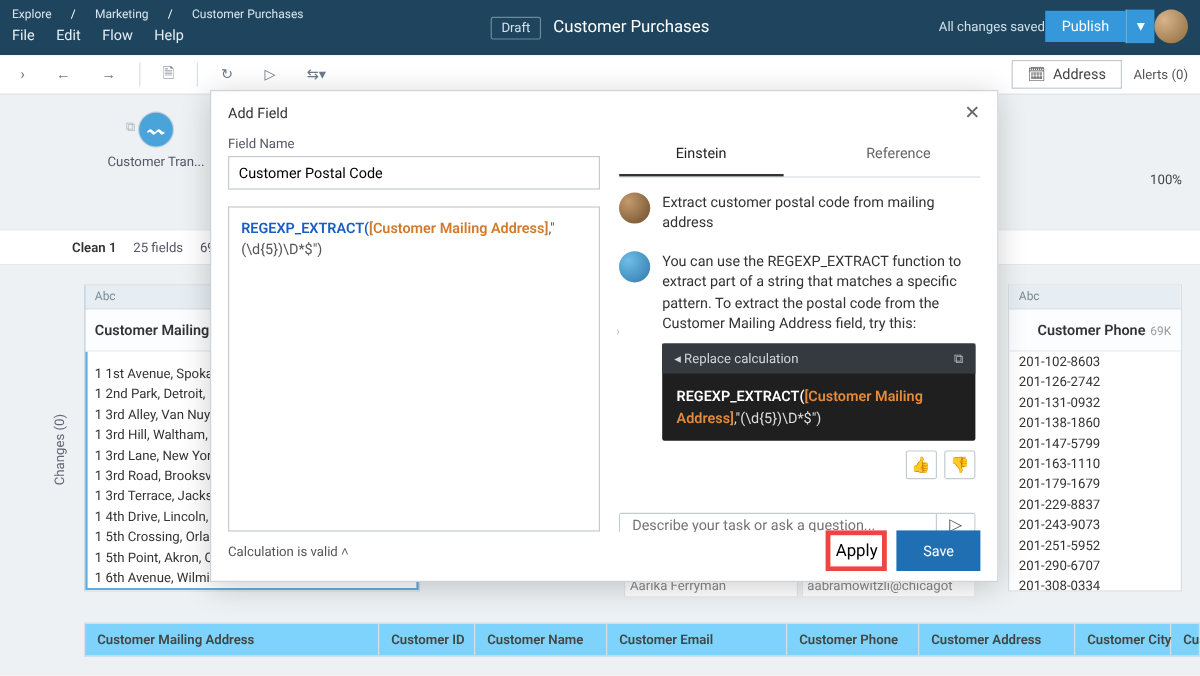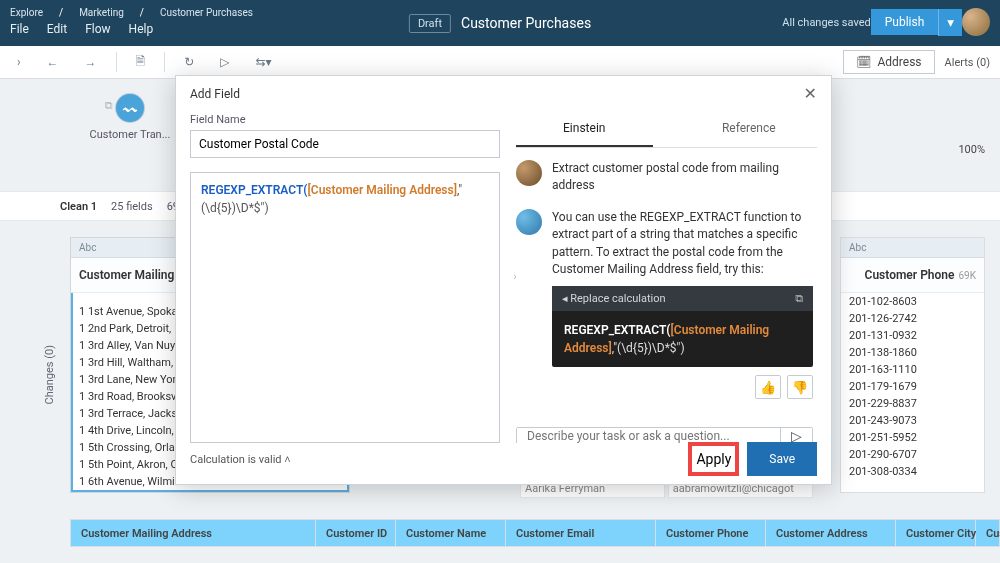--- a/index.html
+++ b/index.html
@@ -223,20 +223,21 @@
   <div class="rightcol">
     <div class="hdr">Abc</div>
     <div class="title">
       <span>Customer Phone</span><span class="cnt">69K</span>
     </div>
     <div id="rightvals">
         <div class="row">201-102-8603</div>
         <div class="row">201-126-2742</div>
         <div class="row">201-131-0932</div>
         <div class="row">201-138-1860</div>
+        <div class="row">201-147-5799</div>
         <div class="row">201-163-1110</div>
         <div class="row">201-179-1679</div>
         <div class="row">201-229-8837</div>
         <div class="row">201-243-9073</div>
         <div class="row">201-251-5952</div>
         <div class="row">201-290-6707</div>
         <div class="row">201-308-0334</div>
       </div>
   </div>
 

